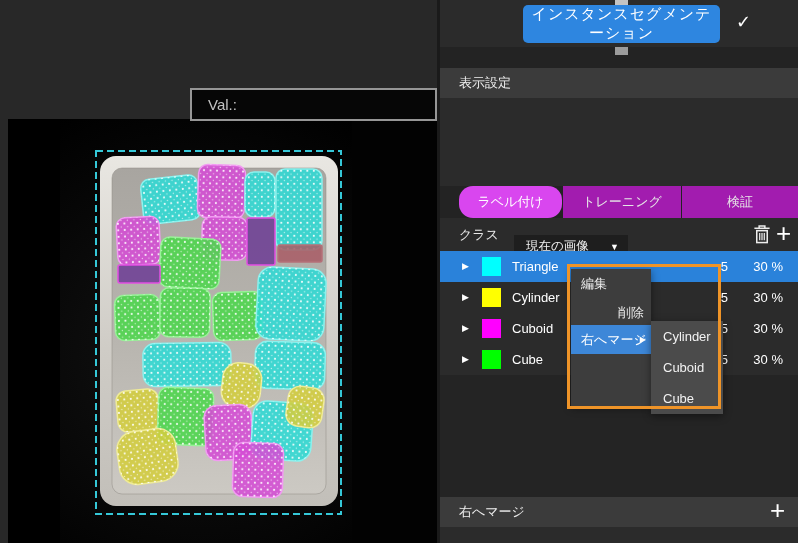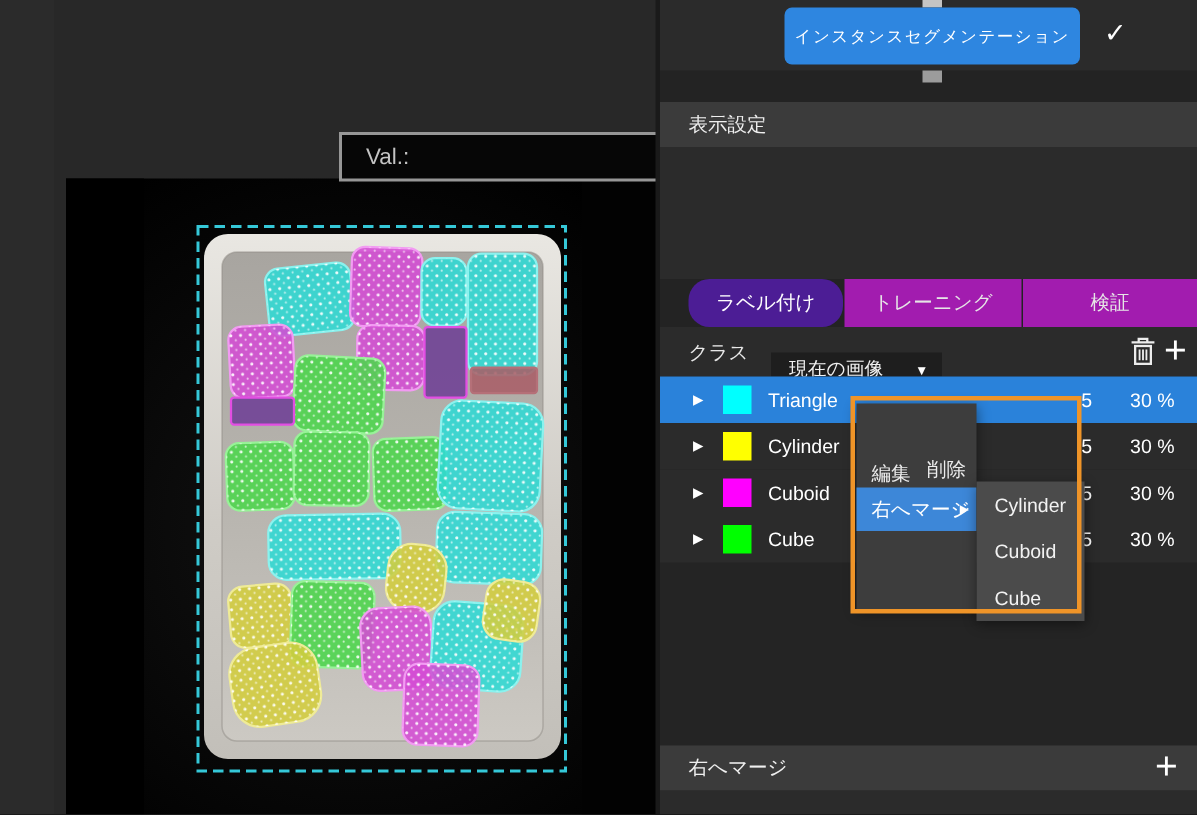--- a/index.html
+++ b/index.html
@@ -2,39 +2,39 @@
 <html><head>
 <meta charset="utf-8">
 <style>
   html,body{margin:0;padding:0;background:#111;}
   .stage{
     position:relative;width:798px;height:543px;overflow:hidden;
     background:#2b2b2b;font-family:"Liberation Sans",sans-serif;
     -webkit-font-smoothing:antialiased;color:#e8e8e8;
   }
   
-  .viewer{position:absolute;left:0;top:0;width:437px;height:543px;background:#282828;margin-left:36px;}
+  .viewer{position:absolute;left:0;top:0;width:437px;height:543px;background:#282828;}
   .viewer svg{position:absolute;left:0;top:0;}
   .val-box{
     position:absolute;left:190px;top:88px;width:247px;height:33px;
     background:#060606;border:2px solid #969696;box-sizing:border-box;
     display:flex;align-items:center;padding-left:16px;font-size:15px;white-space:nowrap;
   }
   .val-prefix{color:#c3c3c3;margin-right:8px;}
   .val-value{color:#ffffff;}
   .divider{position:absolute;left:437px;top:0;width:3px;height:543px;background:#1a1a1a;}
   
   .panel{position:absolute;left:440px;top:0;width:358px;height:543px;background:#2b2b2b;}
   .topbar{position:absolute;left:0;top:0;width:358px;height:47px;background:#2b2b2b;}
   .splitter-handle{position:absolute;left:175px;width:13px;background:#c4c4c4;}
   .h1{top:0;height:5px;}
   .h2{top:45px;height:8px;background:#9c9c9c;}
   .seg-btn{
     position:absolute;left:83px;top:5px;width:197px;height:38px;border:none;border-radius:5px;
-    background:#2e86e0;color:#fff;font-size:11px;font-family:Liberation Mono, monospace;cursor:pointer;
+    background:#2e86e0;color:#fff;font-size:15px;font-family:Liberation Mono, monospace;cursor:pointer;
     display:flex;align-items:center;justify-content:center;letter-spacing:1px;
   }
   .check{position:absolute;left:296px;top:11px;font-size:18px;color:#fff;}
   .gapbar{position:absolute;left:0;top:47px;width:358px;height:21px;background:#232323;}
   .section-header{
     position:absolute;left:0;width:358px;height:30px;background:#3b3b3b;
     display:flex;align-items:center;padding-left:19px;box-sizing:border-box;font-size:13px;color:#efefef;
   }
   .hdr-display{top:68px;}
   .hdr-tags{top:497px;}
@@ -42,21 +42,21 @@
   .eye{position:absolute;top:134px;width:21px;height:15px;}
   .eye1{left:30px;} .eye2{left:228px;}
   .vis-label{position:absolute;top:135px;font-size:13px;color:#e8e8e8;}
   .vl1{left:60px;} .vv1{left:112px;} .vl2{left:252px;} .vv2{left:299px;}
   
   .tabs{position:absolute;left:0;top:186px;width:358px;height:32px;background:#232323;}
   .tab{
     position:absolute;top:0;height:32px;background:#a21caf;color:#e6e6e6;font-size:13px;
     display:flex;align-items:center;justify-content:center;cursor:pointer;box-sizing:border-box;
   }
-  .tab.active{background:#4c1d95;color:#fff;border-radius:14px;}
+  .tab.active{background:#d946ef;color:#fff;border-radius:14px;}
   .tab1{left:19px;width:103px;} .tab2{left:123px;width:118px;} .tab3{left:242px;width:116px;}
   
   .class-toolbar{position:absolute;left:0;top:218px;width:358px;height:33px;background:#2b2b2b;}
   .class-title{position:absolute;left:19px;top:8px;font-size:13px;color:#e8e8e8;}
   .scope-dd{
     position:absolute;left:74px;top:17px;width:114px;height:23px;background:#1e1e1e;
     display:flex;align-items:center;cursor:pointer;font-size:12.5px;color:#f2f2f2;
   }
   .scope-dd .dd-text{margin-left:12px;}
   .scope-dd .dd-caret{position:absolute;right:9px;font-size:9px;color:#fff;}
@@ -314,21 +314,21 @@
     </div>
 
     <div class="section-header hdr-tags">
       <span>右へマージ</span>
       <div class="plus plus-tags">+</div>
     </div>
     <div class="bottom-strip"></div>
   </div>
 
   <div class="ctx-menu">
-    <div class="ctx-item" style="top:0;margin-top:32px;">編集</div>
+    <div class="ctx-item" style="top:0;">編集</div>
     <div class="ctx-item" style="top:29px;padding-left:47px;">削除</div>
     <div class="ctx-item hl" style="top:56px;">
       <span>右へマージ</span>
       <span class="sub-arrow">▶</span>
     </div>
   </div>
   <div class="ctx-sub">
     <div class="sub-item" style="top:0;">Cylinder</div>
     <div class="sub-item" style="top:31px;">Cuboid</div>
     <div class="sub-item" style="top:62px;">Cube</div>

